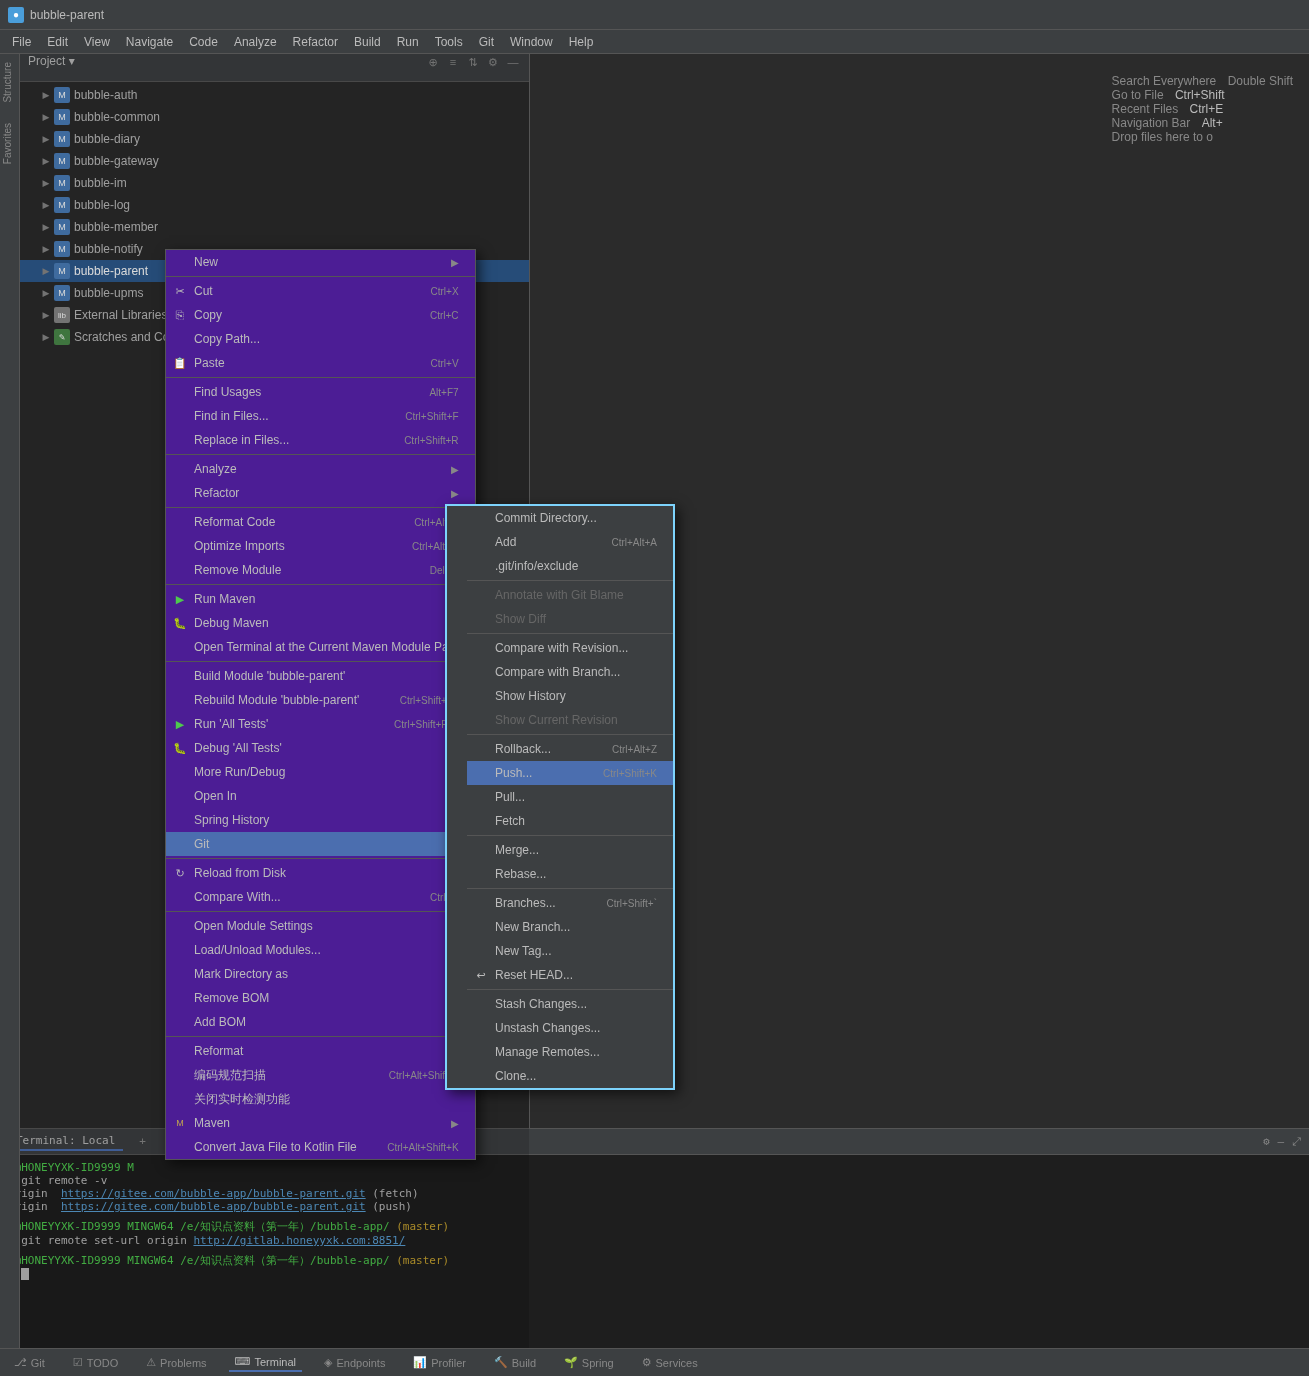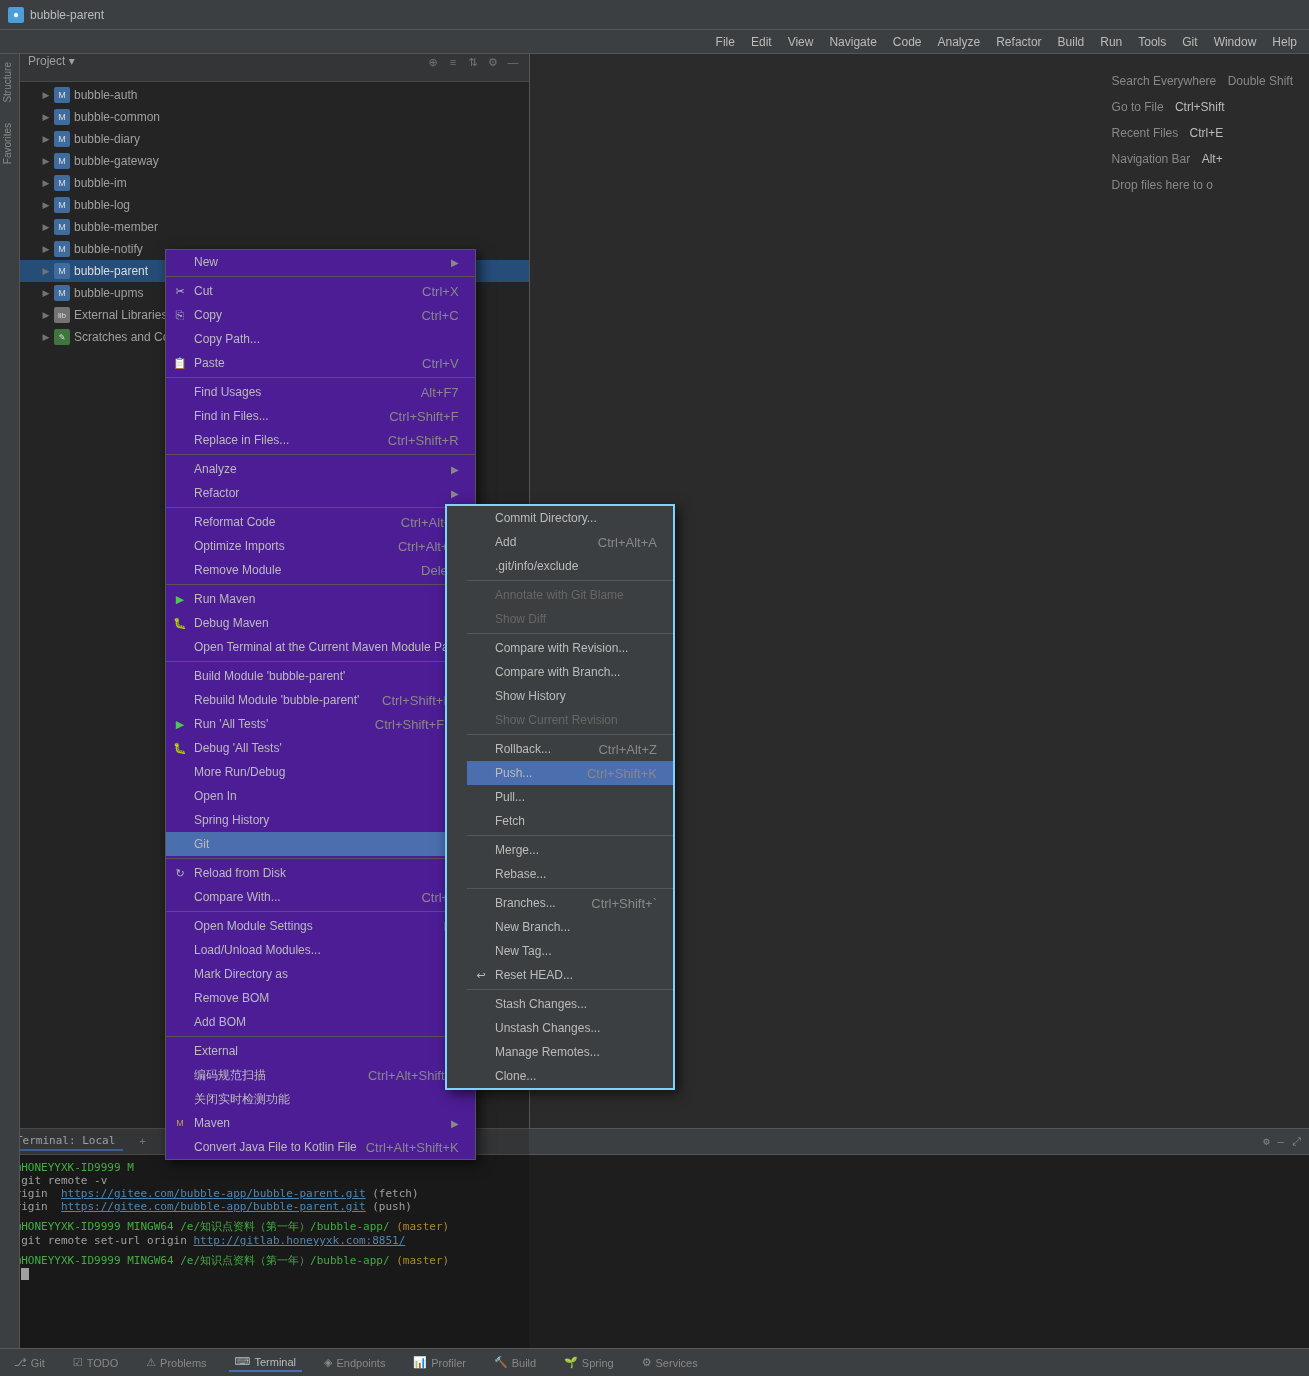--- a/index.html
+++ b/index.html
@@ -40,21 +40,20 @@
     }
 
     
     .menu-bar {
       background: #3c3f41;
       height: 24px;
       display: flex;
       align-items: center;
       padding: 0 4px;
       border-bottom: 1px solid #555;
-      justify-content: flex-end;
     }
     .menu-item {
       padding: 2px 8px;
       font-size: 12px;
       color: #bbbbbb;
       cursor: pointer;
       height: 22px;
       display: flex;
       align-items: center;
     }
@@ -152,21 +151,21 @@
     .ctx-item.highlighted { background: #4b6eaf; }
     .ctx-item.disabled { color: #666; cursor: default; }
     .ctx-separator {
       height: 1px;
       background: #555;
       margin: 2px 0;
     }
     .ctx-shortcut {
       margin-left: auto;
       color: #888;
-      font-size: 13px;
+      font-size: 10px;
     }
     .ctx-arrow {
       margin-left: auto;
       font-size: 10px;
       color: #888;
     }
     .ctx-icon {
       position: absolute;
       left: 6px;
       width: 16px; height: 16px;
@@ -199,21 +198,20 @@
     }
 
     
     .shortcuts-panel {
       position: absolute;
       right: 0;
       top: 0;
       padding: 20px 16px;
       display: flex;
       flex-direction: column;
-      gap: 12px;
     }
     .shortcut-row {
       color: #888;
       font-size: 12px;
     }
     .shortcut-key {
       color: #bbbbbb;
     }
 
     
@@ -554,21 +552,21 @@
         <span class="ctx-arrow">▶</span>
       </div>
       <div class="ctx-item">
         <span>Remove BOM</span>
       </div>
       <div class="ctx-item">
         <span>Add BOM</span>
       </div>
       <div class="ctx-separator"></div>
       <div class="ctx-item">
-        <span>External</span>
+        <span>Reformat</span>
         <span class="ctx-arrow">▶</span>
       </div>
       <div class="ctx-item">
         <span>编码规范扫描</span>
         <span class="ctx-shortcut">Ctrl+Alt+Shift+J</span>
       </div>
       <div class="ctx-item">
         <span>关闭实时检测功能</span>
       </div>
       <div class="ctx-item">

